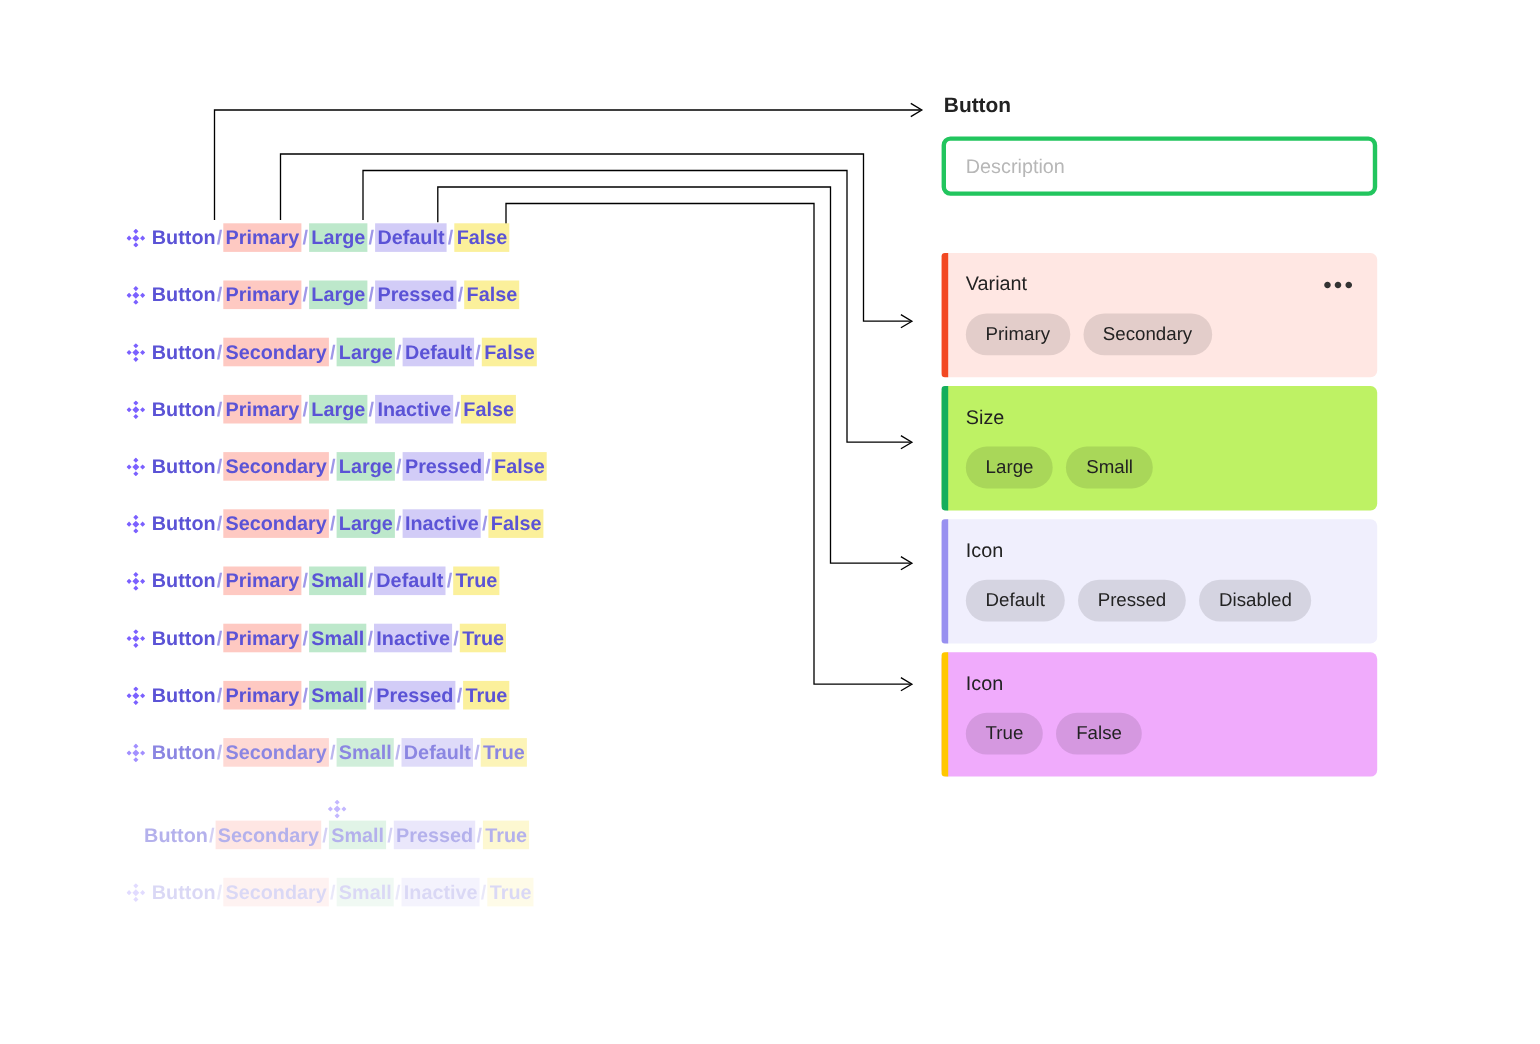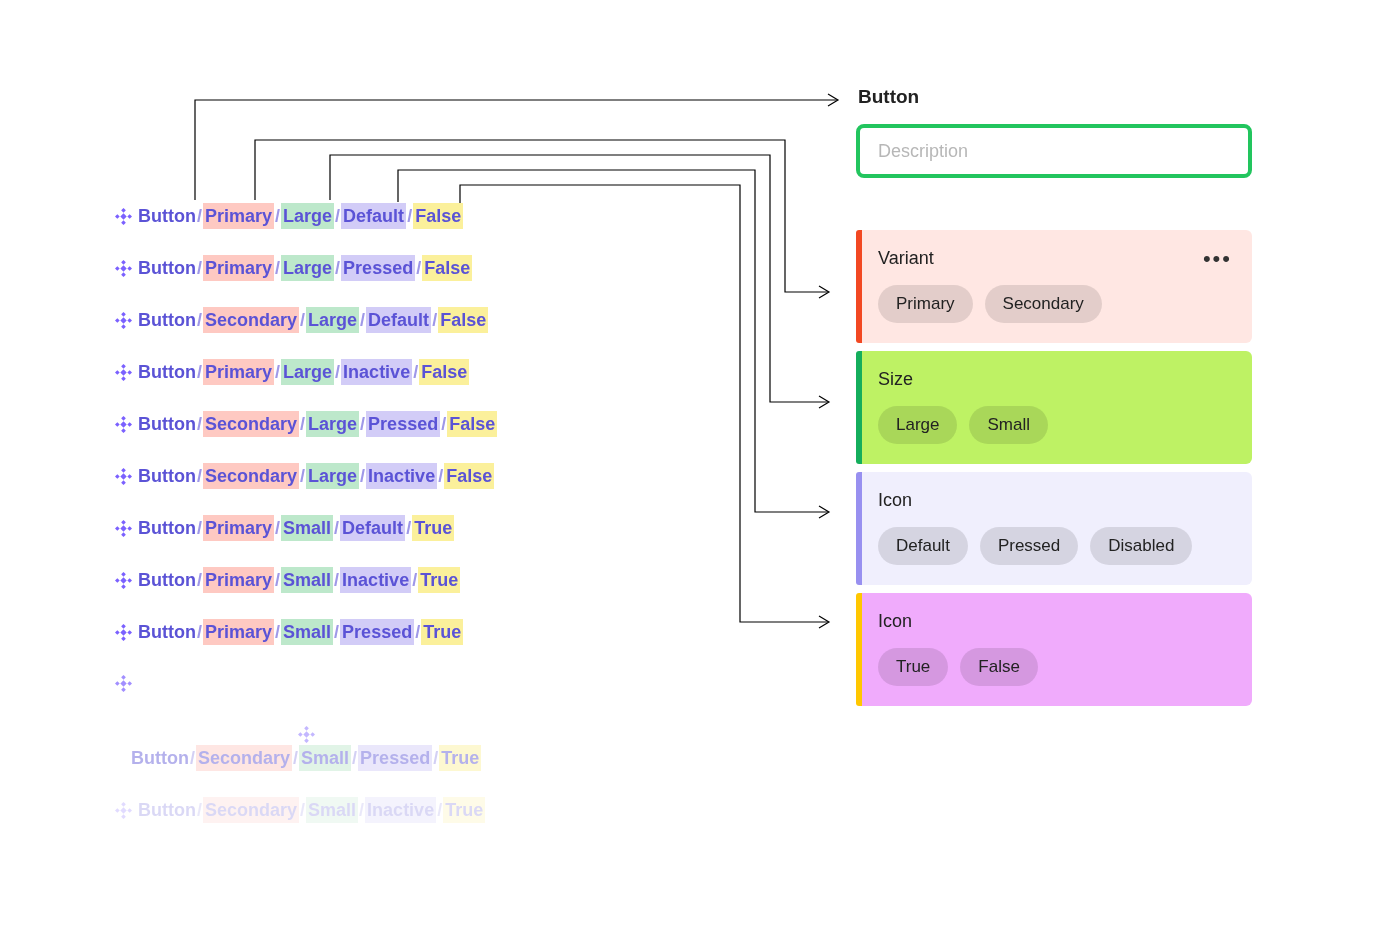--- a/index.html
+++ b/index.html
@@ -225,20 +225,21 @@
         </svg>
       </span>
       <span class="name-tokens"><span class="tok">Button</span><span class="slash">/</span><span class="tok hl hl-variant">Primary</span><span class="slash">/</span><span class="tok hl hl-size">Small</span><span class="slash">/</span><span class="tok hl hl-state">Pressed</span><span class="slash">/</span><span class="tok hl hl-icon">True</span></span>
     </div>
     <div class="name-row fade-1">
       <span class="diamond-icon">
         <svg width="17" height="17" viewBox="0 0 16 16">
           <path fill="currentColor" d="M8 0l2.2 2.2L8 4.4 5.8 2.2 8 0zm5.8 5.8L16 8l-2.2 2.2L11.6 8l2.2-2.2zM8 11.6l2.2 2.2L8 16l-2.2-2.2L8 11.6zM2.2 5.8L4.4 8l-2.2 2.2L0 8l2.2-2.2zM8 5L11 8 8 11 5 8 8 5z"></path>
         </svg>
       </span>
+      <span class="name-tokens"><span class="tok">Button</span><span class="slash">/</span><span class="tok hl hl-variant">Secondary</span><span class="slash">/</span><span class="tok hl hl-size">Small</span><span class="slash">/</span><span class="tok hl hl-state">Default</span><span class="slash">/</span><span class="tok hl hl-icon">True</span></span>
     </div>
     <div class="name-row fade-2">
       <span class="diamond-icon">
         <svg width="17" height="17" viewBox="0 0 16 16">
           <path fill="currentColor" d="M8 0l2.2 2.2L8 4.4 5.8 2.2 8 0zm5.8 5.8L16 8l-2.2 2.2L11.6 8l2.2-2.2zM8 11.6l2.2 2.2L8 16l-2.2-2.2L8 11.6zM2.2 5.8L4.4 8l-2.2 2.2L0 8l2.2-2.2zM8 5L11 8 8 11 5 8 8 5z"></path>
         </svg>
       </span>
       <span class="name-tokens"><span class="tok">Button</span><span class="slash">/</span><span class="tok hl hl-variant">Secondary</span><span class="slash">/</span><span class="tok hl hl-size">Small</span><span class="slash">/</span><span class="tok hl hl-state">Pressed</span><span class="slash">/</span><span class="tok hl hl-icon">True</span></span>
     </div>
     <div class="name-row fade-3">

